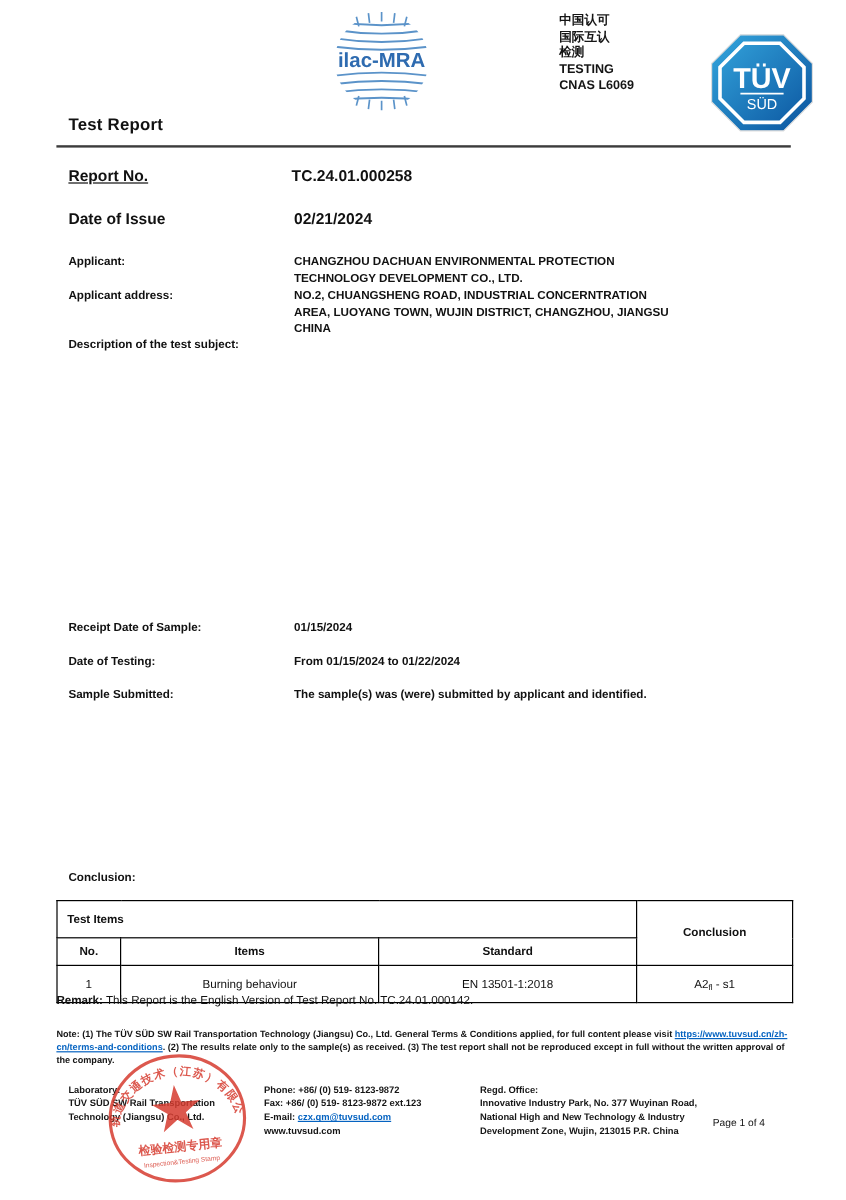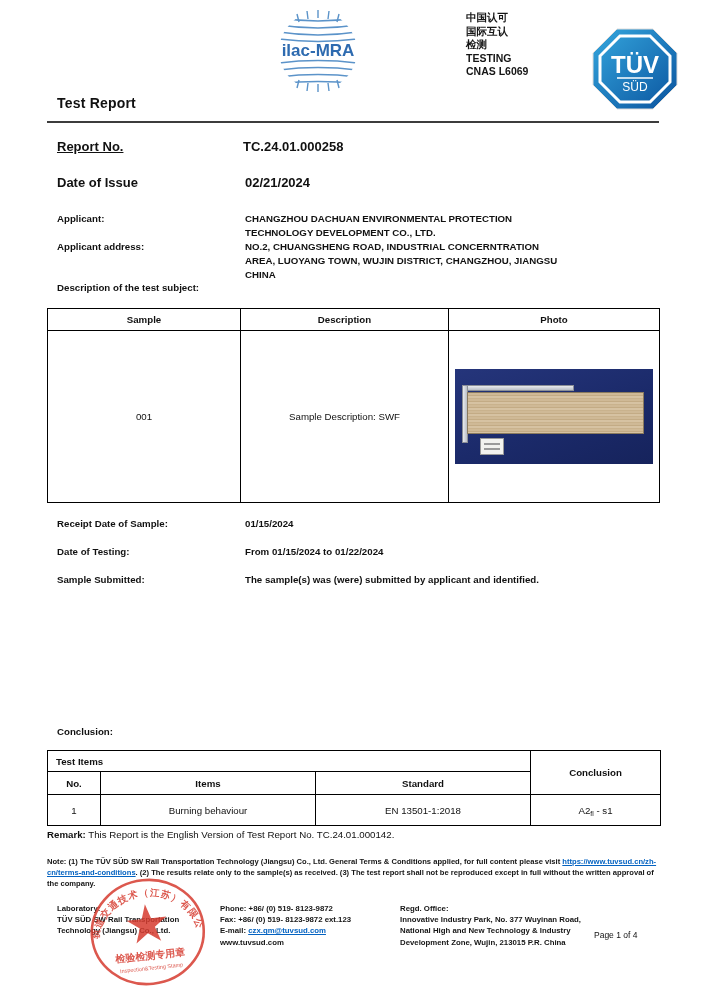--- a/index.html
+++ b/index.html
@@ -147,37 +147,20 @@
 
   <div class="abs lbl" style="left:57px; top:281px;">Description of the test subject:</div>
 
   <table class="abs" style="left:47px; top:308px; width:612px;">
     <colgroup>
         <col style="width:193px">
         <col style="width:208px">
         <col style="width:211px">
       </colgroup>
     <tbody>
-        <tr style="height:22px;">
-      <th>Sample</th>
-      <th>Description</th>
-      <th>Photo</th>
-    </tr>
-    <tr style="height:172px;">
-      <td>001</td>
-      <td>Sample Description: SWF</td>
-      <td>
-        <div class="sample-photo">
-          <div class="ruler-h"></div>
-          <div class="ruler-v"></div>
-          <div class="plank"></div>
-          <div class="photo-label"></div>
-        </div>
-      </td>
-    </tr>
   </tbody>
     </table>
 
   <div class="abs lbl" style="left:57px; top:517px;">Receipt Date of Sample:</div>
   <div class="abs val" style="left:245px; top:517px;">01/15/2024</div>
 
   <div class="abs lbl" style="left:57px; top:545px;">Date of Testing:</div>
   <div class="abs val" style="left:245px; top:545px;">From 01/15/2024 to 01/22/2024</div>
 
   <div class="abs lbl" style="left:57px; top:573px;">Sample Submitted:</div>
@@ -186,21 +169,21 @@
   <div class="abs lbl" style="left:57px; top:725px;">Conclusion:</div>
 
   <table class="abs" style="left:47px; top:750px; width:613px;">
     <colgroup>
         <col style="width:53px">
         <col style="width:215px">
         <col style="width:215px">
         <col style="width:130px">
       </colgroup>
     <tbody>
-        <tr style="height:21px;">
+        <tr style="height:31px;">
       <th colspan="3" style="text-align:left; padding-left:8px;">Test Items</th>
       <th rowspan="2">Conclusion</th>
     </tr>
     <tr style="height:23px;">
       <th>No.</th>
       <th>Items</th>
       <th>Standard</th>
     </tr>
     <tr style="height:31px;">
       <td>1</td>

